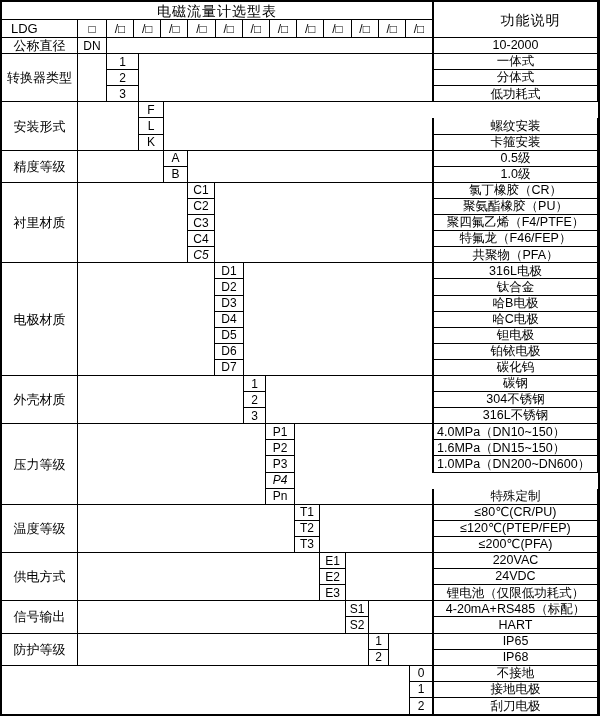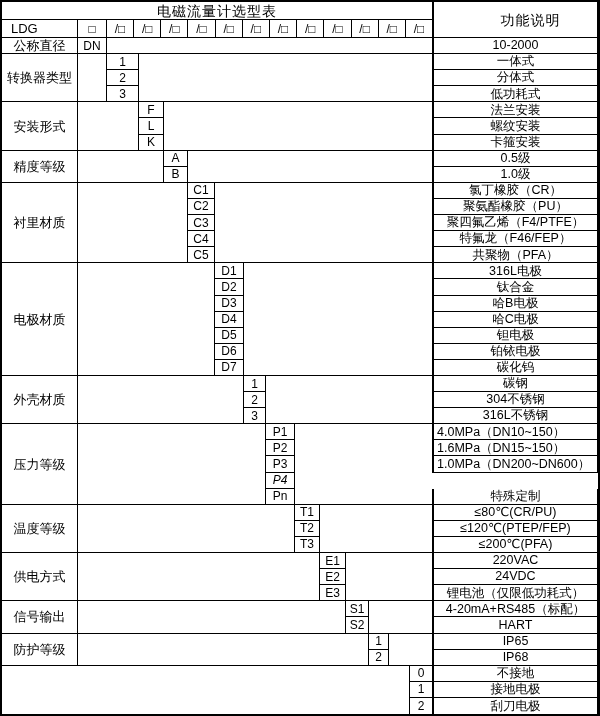--- a/index.html
+++ b/index.html
@@ -69,37 +69,36 @@
     <div class="c no-r" style="grid-area: 4 / 4 / span 3 / span 12;"></div>
     <div class="c desc thick-l" style="grid-area: 4 / 16 / span 1 / span 1;">一体式</div>
     <div class="c desc thick-l" style="grid-area: 5 / 16 / span 1 / span 1;">分体式</div>
     <div class="c desc thick-l" style="grid-area: 6 / 16 / span 1 / span 1;">低功耗式</div>
     <div class="c label" style="grid-area: 7 / 1 / span 3 / span 1;">安装形式</div>
     <div class="c" style="grid-area: 7 / 2 / span 3 / span 2;"></div>
     <div class="c code" style="grid-area: 7 / 4 / span 1 / span 1;">F</div>
     <div class="c code" style="grid-area: 8 / 4 / span 1 / span 1;">L</div>
     <div class="c code" style="grid-area: 9 / 4 / span 1 / span 1;">K</div>
     <div class="c no-r" style="grid-area: 7 / 5 / span 3 / span 11;"></div>
-    <div class="c desc thick-l" style="grid-area: 7 / 16 / span 1 / span 1;">法兰安装</div>
     <div class="c desc thick-l" style="grid-area: 8 / 16 / span 1 / span 1;">螺纹安装</div>
     <div class="c desc thick-l" style="grid-area: 9 / 16 / span 1 / span 1;">卡箍安装</div>
     <div class="c label" style="grid-area: 10 / 1 / span 2 / span 1;">精度等级</div>
     <div class="c" style="grid-area: 10 / 2 / span 2 / span 3;"></div>
     <div class="c code" style="grid-area: 10 / 5 / span 1 / span 1;">A</div>
     <div class="c code" style="grid-area: 11 / 5 / span 1 / span 1;">B</div>
     <div class="c no-r" style="grid-area: 10 / 6 / span 2 / span 10;"></div>
     <div class="c desc thick-l" style="grid-area: 10 / 16 / span 1 / span 1;">0.5级</div>
     <div class="c desc thick-l" style="grid-area: 11 / 16 / span 1 / span 1;">1.0级</div>
     <div class="c label" style="grid-area: 12 / 1 / span 5 / span 1;">衬里材质</div>
     <div class="c" style="grid-area: 12 / 2 / span 5 / span 4;"></div>
     <div class="c code" style="grid-area: 12 / 6 / span 1 / span 1;">C1</div>
     <div class="c code" style="grid-area: 13 / 6 / span 1 / span 1;">C2</div>
     <div class="c code" style="grid-area: 14 / 6 / span 1 / span 1;">C3</div>
     <div class="c code" style="grid-area: 15 / 6 / span 1 / span 1;">C4</div>
-    <div class="c code" style="grid-area: 16 / 6 / span 1 / span 1;">C5</div>
+    <div class="c code" style="grid-area: 16 / 6 / span 1 / span 1; font-style: italic;">C5</div>
     <div class="c no-r" style="grid-area: 12 / 7 / span 5 / span 9;"></div>
     <div class="c desc thick-l" style="grid-area: 12 / 16 / span 1 / span 1;">氯丁橡胶（CR）</div>
     <div class="c desc thick-l" style="grid-area: 13 / 16 / span 1 / span 1;">聚氨酯橡胶（PU）</div>
     <div class="c desc thick-l" style="grid-area: 14 / 16 / span 1 / span 1;">聚四氟乙烯（F4/PTFE）</div>
     <div class="c desc thick-l" style="grid-area: 15 / 16 / span 1 / span 1;">特氟龙（F46/FEP）</div>
     <div class="c desc thick-l" style="grid-area: 16 / 16 / span 1 / span 1;">共聚物（PFA）</div>
     <div class="c label" style="grid-area: 17 / 1 / span 7 / span 1;">电极材质</div>
     <div class="c" style="grid-area: 17 / 2 / span 7 / span 5;"></div>
     <div class="c code" style="grid-area: 17 / 7 / span 1 / span 1;">D1</div>
     <div class="c code" style="grid-area: 18 / 7 / span 1 / span 1;">D2</div>

